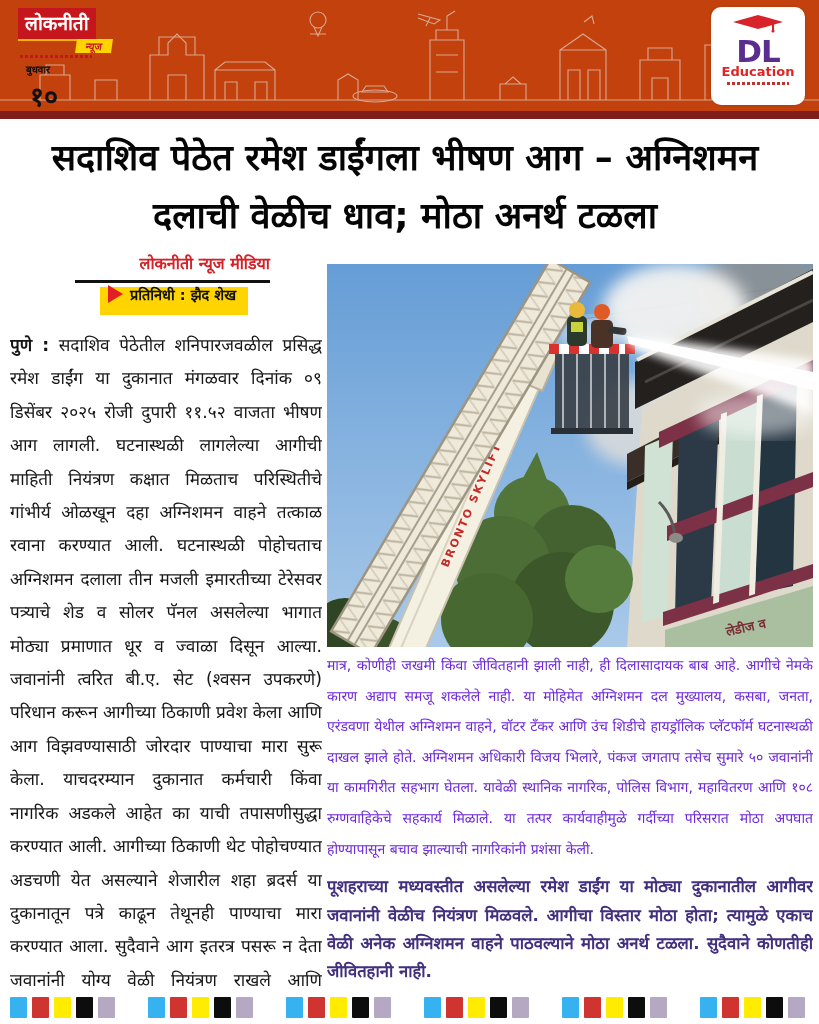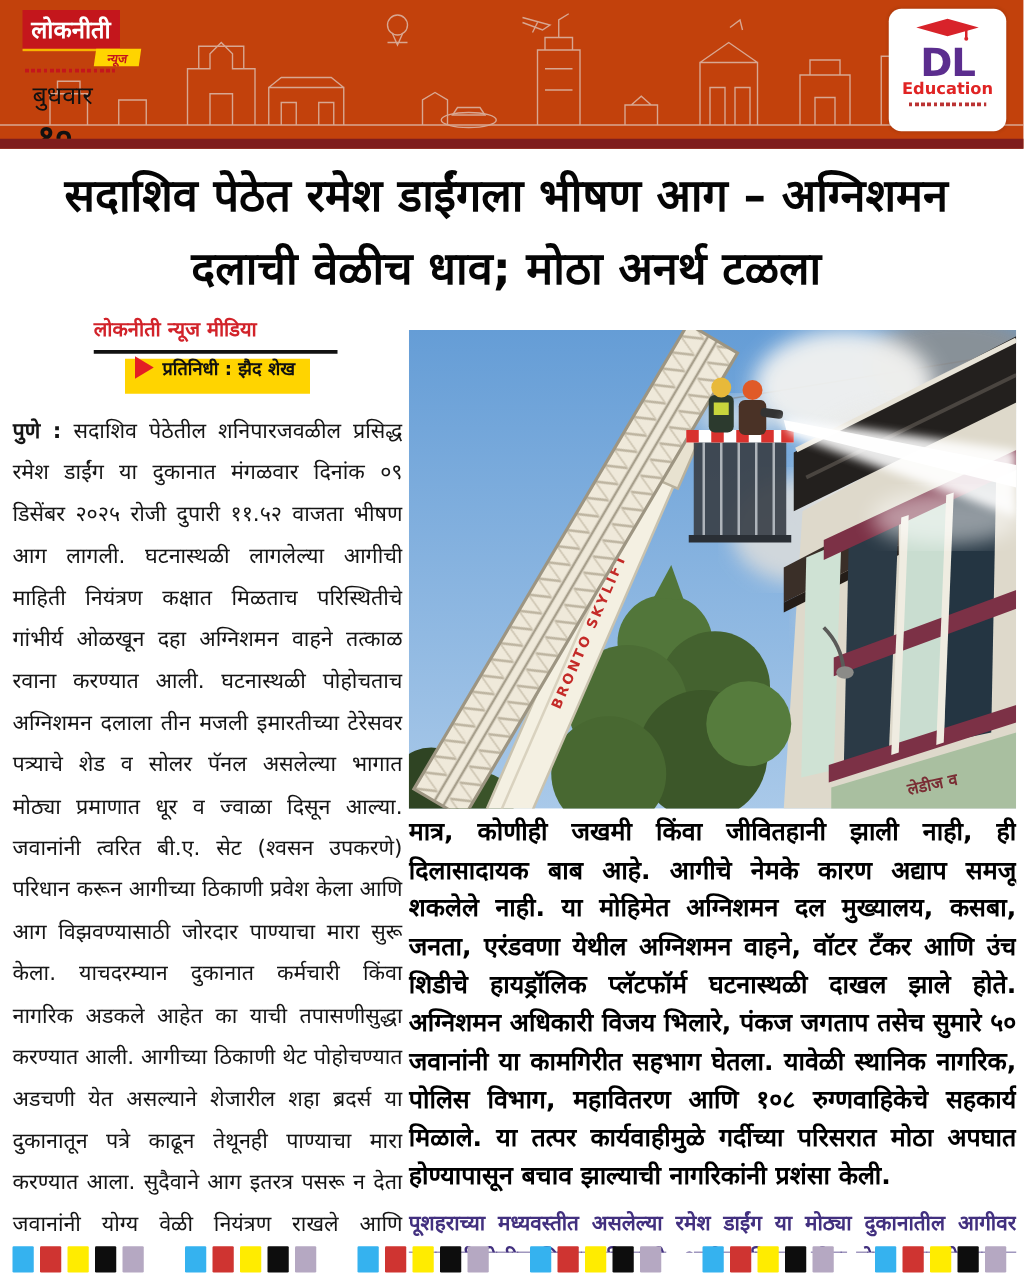--- a/index.html
+++ b/index.html
@@ -12,55 +12,55 @@
               background:#c2410c; border-bottom:8px solid #7f1d1d; overflow:hidden; }
   .skyline { position:absolute; left:0; top:0; width:819px; height:115px; opacity:.75; }
   .logo-block { position:absolute; left:18px; top:8px; width:130px; }
   .logo-box { display:inline-block; background:#c4161c; color:#fff; font-weight:bold;
               font-size:19px; padding:2px 7px 3px; border-bottom:2px solid #f7b500; }
   .logo-ribbon { display:block; width:36px; margin-left:58px; margin-top:-2px;
                  background:#ffd400; color:#c4161c; font-size:10px; font-weight:bold;
                  text-align:center; transform:skewX(-8deg); }
   .logo-tagline { width:72px; height:3px; margin:2px 0 4px 2px;
                   background:repeating-linear-gradient(90deg,#c4161c 0 3px,transparent 3px 5px); }
-  .m-day  { font-weight:normal; font-size:20px; color:#111; margin:3px 0 0 8px; }
+  .m-day  { font-weight:bold; font-size:10px; color:#111; margin:3px 0 0 8px; }
   .m-num  { font-weight:bold; font-size:27px; color:#111; margin:1px 0 0 12px; }
   .m-title { position:absolute; left:50%; top:8px; transform:translateX(-53%);
              font-size:70px; font-weight:bold; color:#050505; white-space:nowrap; letter-spacing:-1px; }
   .dl-card { position:absolute; right:14px; top:7px; width:94px; height:98px; background:#fff;
              border-radius:10px; box-shadow:0 0 3px rgba(0,0,0,.12); text-align:center; padding-top:6px; }
   .dl-cap { height:20px; }
   .dl-initials { font-size:31px; font-weight:bold; color:#5b2d8e; line-height:28px; letter-spacing:-1px; }
   .dl-label { font-size:13px; font-weight:bold; color:#e02424; line-height:14px; }
   .dl-tag { width:62px; height:3px; margin:3px auto 0;
             background:repeating-linear-gradient(90deg,#b33 0 3px,transparent 3px 5px); }
 
   
   .headline { position:absolute; left:10px; top:128px; width:799px; height:118px;
               display:flex; align-items:center; }
   .headline h1 { font-size:36px; line-height:58px; font-weight:bold; color:#050505;
                  text-align:center; width:790px; }
 
   
-  .agency { position:absolute; left:75px; top:252px; width:195px; text-align:left;
+  .agency { position:absolute; left:75px; top:252px; width:195px; text-align:right;
             color:#d2232a; font-weight:bold; font-size:16px; padding-bottom:6px;
             border-bottom:3px solid #111; }
   .reporter-box { position:absolute; left:100px; top:287px; height:28px; background:#ffd400;
                   display:flex; align-items:center; padding:0 12px 15px 8px; }
   .reporter-arrow { width:0; height:0; border-top:9px solid transparent; border-bottom:9px solid transparent;
                     border-left:15px solid #e31e24; margin-right:7px; }
   .reporter-box span { font-weight:bold; font-size:14.5px; color:#111; }
 
   
   .col-left { position:absolute; left:10px; top:329px; width:312px; height:672px;
               font-size:17.2px; line-height:33.4px; color:#151515; text-align:justify; overflow:hidden; }
   .col-left b { font-weight:bold; }
   .photo { position:absolute; left:327px; top:264px; width:486px; height:383px; overflow:hidden; }
   .col-right { position:absolute; left:327px; top:650px; width:486px; height:352px; overflow:hidden; }
-  .col-right .body { font-size:20px; line-height:30.6px; color:#000000; text-align:justify;font-weight:bold; }
+  .col-right .body { font-size:14px; line-height:30.6px; color:#6d28d9; text-align:justify; }
   .quote { margin-top:9px; font-size:16.6px; line-height:28.4px; font-weight:bold;
            color:#42307f; text-align:justify; }
 
   
   .marks { position:absolute; left:10px; top:997px; width:795px; display:flex; justify-content:space-between; }
   .mark-group { display:flex; gap:5px; }
   .mark { width:17px; height:21px; border-radius:1px; }
 </style>
 </head>
 <body>

